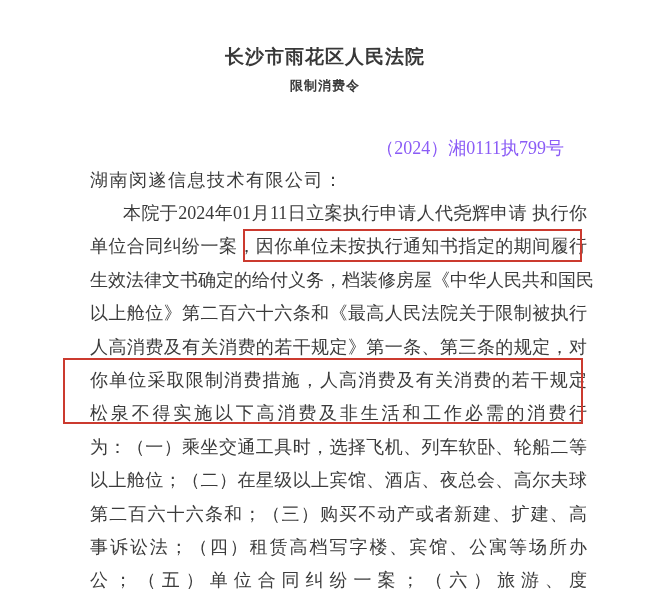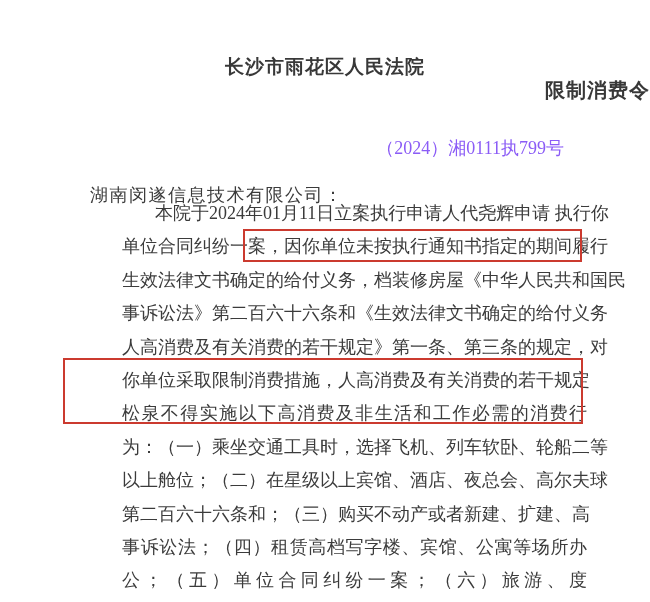--- a/index.html
+++ b/index.html
@@ -11,71 +11,69 @@
     position: relative;
     width: 650px;
     height: 602px;
     background: #ffffff;
     overflow: hidden;
     font-family: "Liberation Serif", serif;
     color: #3b3b3b;
   }
   .court-title {
     position: absolute;
-    top: 54px;
+    top: 44px;
     left: 0;
     width: 100%;
     text-align: center;
     font-size: 19px;
     font-weight: bold;
     letter-spacing: 1px;
     color: #383838;
   }
   .order-title {
     position: absolute;
     top: 77px;
     left: 0;
     width: 100%;
-    text-align: right;
-    font-size: 20px;
+    text-align: center;
+    font-size: 13px;
     font-weight: bold;
     letter-spacing: 1px;
     color: #383838;
   }
   .case-number {
     position: absolute;
     top: 136px;
     right: 86px;
     font-size: 18px;
     color: #8b5cf6;
   }
   .addressee {
     position: absolute;
     top: 168px;
     left: 90px;
     font-size: 18px;
     letter-spacing: 1.5px;
     color: #3b3b3b;
-    margin-top: 15px;
   }
   .body-text {
     position: absolute;
     top: 197px;
     left: 90px;
     width: 497px;
     font-size: 18px;
     line-height: 33.4px;
     color: #3b3b3b;
   }
   .body-line {
     text-align: justify;
     text-align-last: justify;
     height: 33.4px;
     white-space: nowrap;
-    margin-left: 32px;
   }
   .body-line.indent {
     padding-left: 33px;
   }
   .highlight-box {
     position: absolute;
     border: 2px solid #cb3a2f;
     background: transparent;
     pointer-events: none;
     box-sizing: border-box;
@@ -103,21 +101,21 @@
   <div class="order-title">限制消费令</div>
 
   <div class="case-number">（2024）湘0111执799号</div>
 
   <div class="addressee">湖南闵遂信息技术有限公司：</div>
 
   <div class="body-text">
     <div class="body-line indent">本院于2024年01月11日立案执行申请人代尧辉申请 执行你</div>
     <div class="body-line">单位合同纠纷一案，因你单位未按执行通知书指定的期间履行</div>
     <div class="body-line">生效法律文书确定的给付义务，档装修房屋《中华人民共和国民</div>
-    <div class="body-line">事诉讼法》第二百六十六条和《生效法律文书确定的给付义务</div>
+    <div class="body-line">以上舱位》第二百六十六条和《最高人民法院关于限制被执行</div>
     <div class="body-line">人高消费及有关消费的若干规定》第一条、第三条的规定，对</div>
     <div class="body-line">你单位采取限制消费措施，人高消费及有关消费的若干规定</div>
     <div class="body-line">松泉不得实施以下高消费及非生活和工作必需的消费行</div>
     <div class="body-line">为：（一）乘坐交通工具时，选择飞机、列车软卧、轮船二等</div>
     <div class="body-line">以上舱位；（二）在星级以上宾馆、酒店、夜总会、高尔夫球</div>
     <div class="body-line">第二百六十六条和；（三）购买不动产或者新建、扩建、高</div>
     <div class="body-line">事诉讼法；（四）租赁高档写字楼、宾馆、公寓等场所办</div>
     <div class="body-line">公；（五）单位合同纠纷一案；（六）旅游、度</div>
   </div>
 

